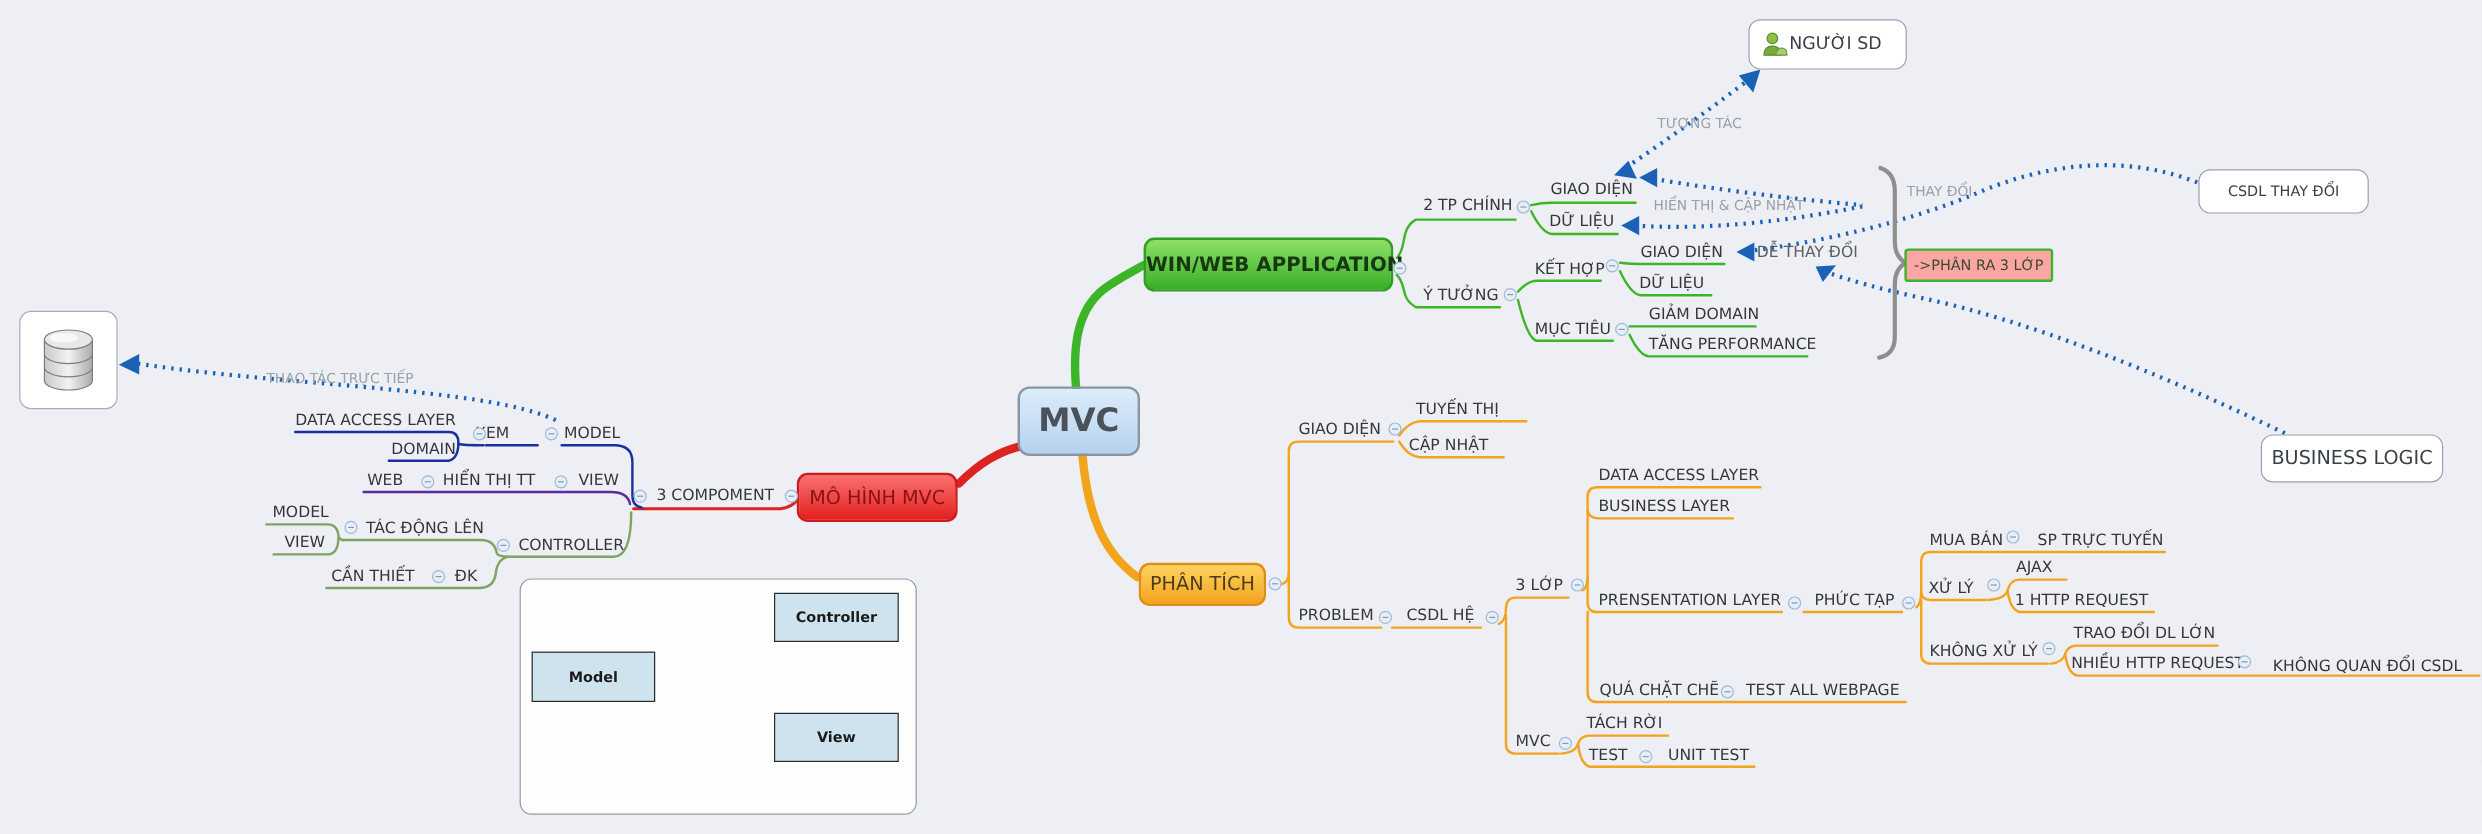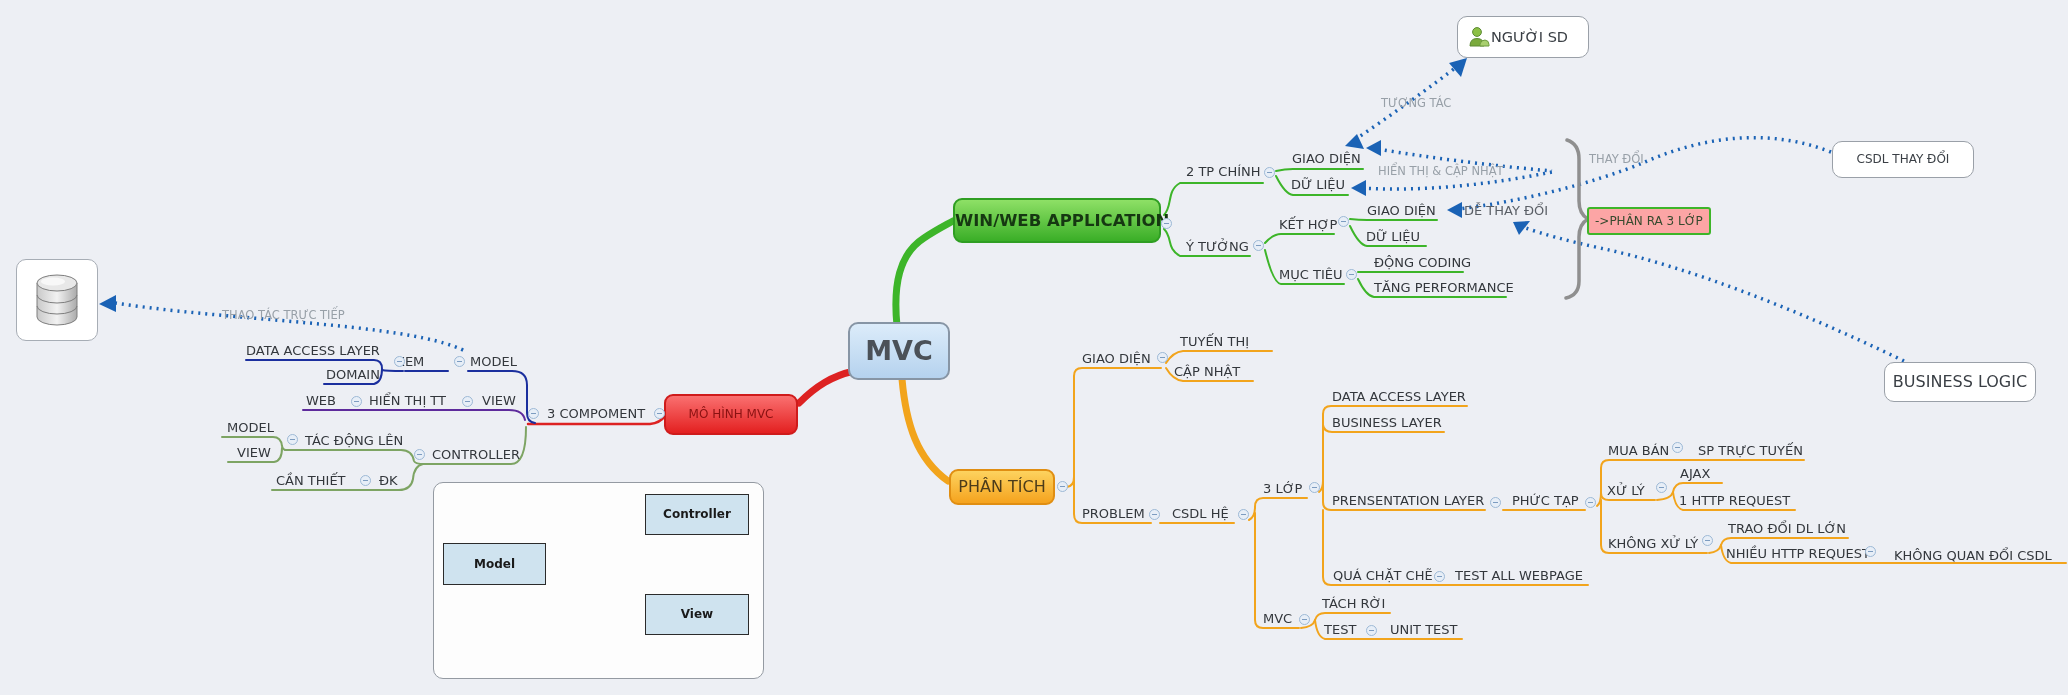--- a/index.html
+++ b/index.html
@@ -12,21 +12,21 @@
       border:1px solid #9db9d6;box-sizing:border-box;}
   .cc::after{content:"";position:absolute;left:2px;right:2px;top:4px;height:1px;background:#7d9cc0;}
   .box{position:absolute;box-sizing:border-box;white-space:nowrap;}
   .mvc-box{left:848px;top:322px;width:102px;height:58px;border:2px solid #8795a5;border-radius:10px;
       background:linear-gradient(#dcecfa,#b5d2ee);font-size:27px;font-weight:bold;color:#4b5158;
       text-align:center;line-height:54px;}
   .ww-box{left:953px;top:198px;width:208px;height:45px;border:2px solid #2f9e22;border-radius:9px;
       background:linear-gradient(#8ee066,#3aae27);font-size:16.5px;font-weight:600;color:#163812;
       text-align:center;line-height:41px;}
   .mh-box{left:664px;top:394px;width:134px;height:41px;border:2px solid #cf1b1b;border-radius:9px;
-      background:linear-gradient(#fa7070,#e32020);font-size:12px;color:#8a1212;
+      background:linear-gradient(#fa7070,#e32020);font-size:16px;color:#8a1212;
       text-align:center;line-height:37px;}
   .pt-box{left:949px;top:469px;width:106px;height:36px;border:2px solid #e08e12;border-radius:9px;
       background:linear-gradient(#fdd35f,#f5a31e);font-size:16px;color:#4c3c1a;
       text-align:center;line-height:32px;}
   .white-box{background:#fff;border:1.5px solid #9aa0a8;border-radius:10px;color:#3a3f45;}
   .nguoisd{left:1457px;top:16px;width:132px;height:42px;display:flex;align-items:center;
       padding-left:9px;font-size:14.5px;}
   .csdl{left:1832px;top:141px;width:142px;height:37px;font-size:12px;text-align:center;line-height:34px;}
   .blog{left:1884px;top:362px;width:152px;height:40px;font-size:16px;text-align:center;line-height:37px;}
   .phanra{left:1587px;top:207px;height:28px;border:2px solid #3db529;border-radius:3px;
@@ -174,21 +174,21 @@
   </div>
 
   <div class="nd" style="left:1186px;top:164px">2 TP CHÍNH</div>
   <div class="nd" style="left:1292px;top:151px">GIAO DIỆN</div>
   <div class="nd" style="left:1291px;top:177px">DỮ LIỆU</div>
   <div class="nd" style="left:1186px;top:239px">Ý TƯỞNG</div>
   <div class="nd" style="left:1279px;top:217px">KẾT HỢP</div>
   <div class="nd" style="left:1367px;top:203px">GIAO DIỆN</div>
   <div class="nd" style="left:1366px;top:229px">DỮ LIỆU</div>
   <div class="nd" style="left:1279px;top:267px">MỤC TIÊU</div>
-  <div class="nd" style="left:1374px;top:255px">ĐỘNG CODING</div>
+  <div class="nd" style="left:1374px;top:255px">GIẢM DOMAIN</div>
   <div class="nd" style="left:1374px;top:280px">TĂNG PERFORMANCE</div>
 
   <div class="nd" style="left:547px;top:406px">3 COMPOMENT</div>
   <div class="nd" style="left:470px;top:354px">MODEL</div>
   <div class="nd" style="left:396px;top:354px">XEM</div>
   <div class="nd" style="left:246px;top:343px">DATA ACCESS LAYER</div>
   <div class="nd" style="left:326px;top:367px">DOMAIN</div>
   <div class="nd" style="left:482px;top:393px">VIEW</div>
   <div class="nd" style="left:369px;top:393px">HIỂN THỊ TT</div>
   <div class="nd" style="left:306px;top:393px">WEB</div>

